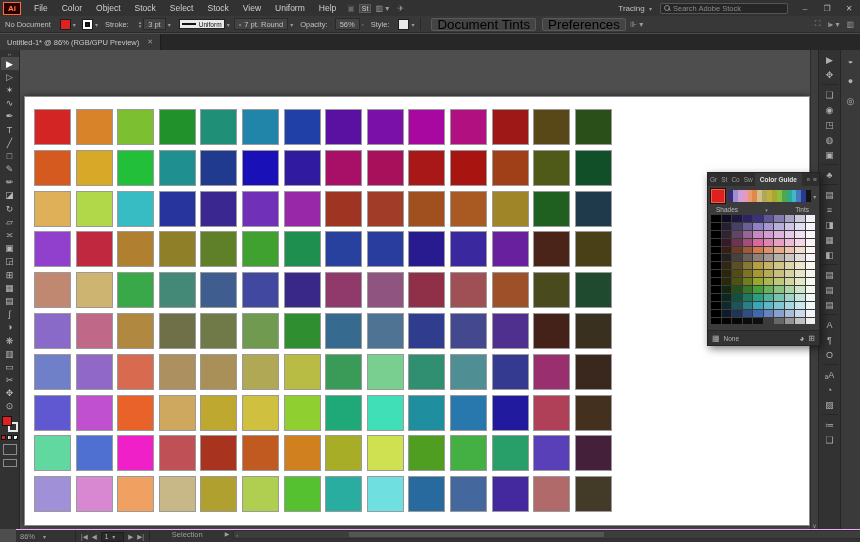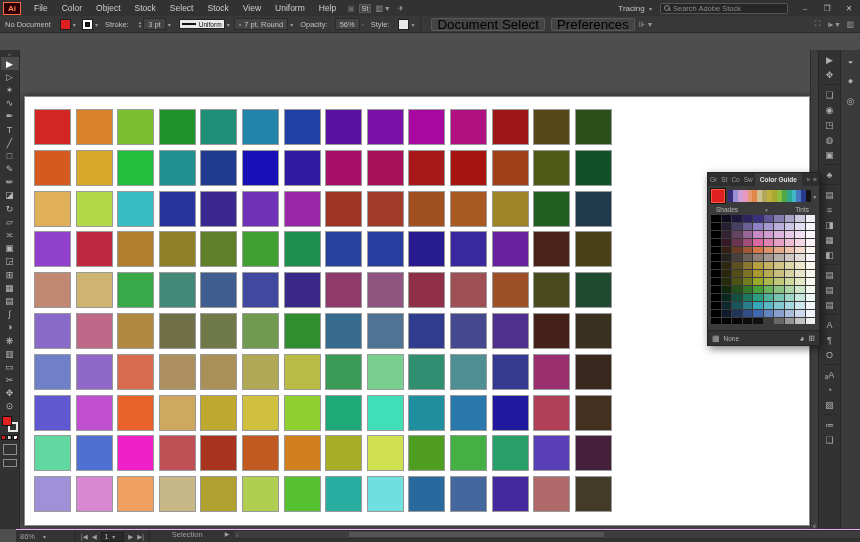--- a/index.html
+++ b/index.html
@@ -220,30 +220,36 @@
         <span>7 pt. Round</span>
     </span>
     <span class="chev">▾</span>
     <span class="cb-label">Opacity:</span>
     <span class="field">56%</span>
     <span class="chev">›</span>
     <span class="cb-label">Style:</span>
     <span class="swatch-btn" style="background:#e8e8e8;"></span>
     <span class="chev">▾</span>
     <span class="cb-sep"></span>
-    <button class="cb-btn">Document Select</button>
+    <button class="cb-btn">Document Tints</button>
     <button class="cb-btn">Preferences</button>
     <span class="mb-icon">⊪ ▾</span>
     <div class="cb-right">
       <span>⛶</span>
       <span>i▸ ▾</span>
       <span>▥</span>
     </div>
   </div>
 
+  <div class="tabbar">
+    <div class="doc-tab">
+      <span>Untitled-1* @ 86% (RGB/GPU Preview)</span>
+      <span class="tab-close">✕</span>
+    </div>
+  </div>
 
   <aside class="ltoolbar">
     <div class="tb-collapse">››</div>
     <div id="tools">
         <div class="tool active">▶</div>
         <div class="tool">▷</div>
         <div class="tool">✶</div>
         <div class="tool">∿</div>
         <div class="tool">✒</div>
         <div class="tool">T</div>

